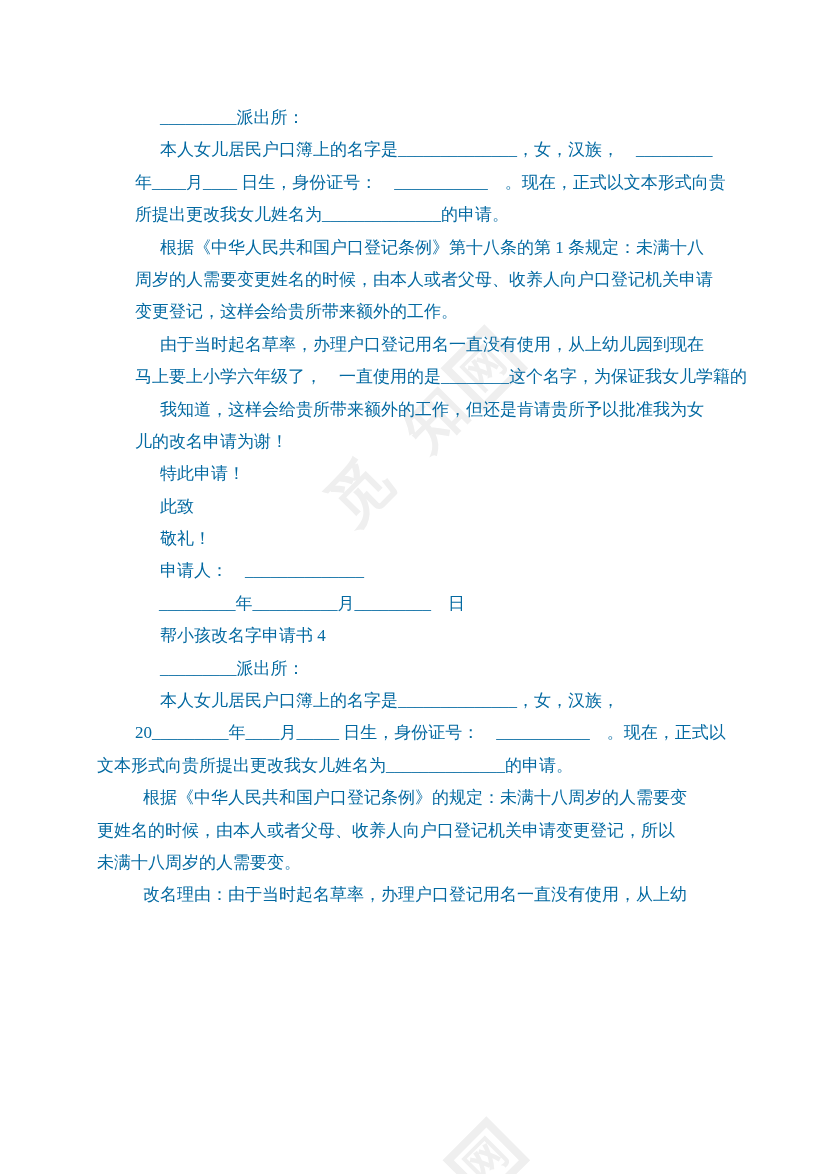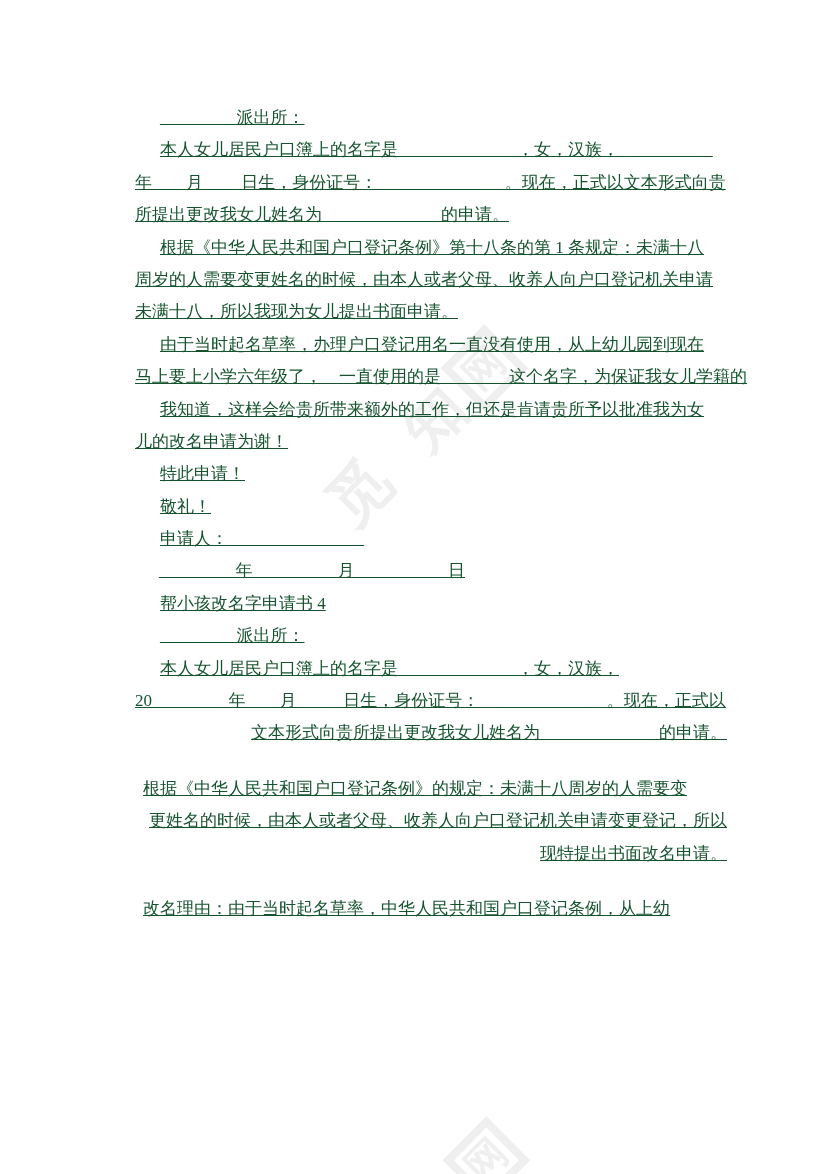--- a/index.html
+++ b/index.html
@@ -47,35 +47,34 @@
     font-size: 40px;
     font-weight: bold;
     line-height: 1;
   }
   
   .doc {
     position: absolute;
     left: 127px; top: 102px;
     width: 600px;
     z-index: 1;
-    color: #14532d;
+    color: #0369a1;
     font-size: 17px;
-    text-decoration: underline;
   }
   .ln {
     margin: 0;
     height: 32.4px;
     line-height: 32.4px;
     white-space: pre;
   }
   .a { margin-left: 33px; }   
   .b { margin-left: 32px; }   
   .z { margin-left: 8px; }      
-  .c { margin-left: -30px; text-align: right; }  
-  .d { margin-left: 16px; margin-top: 23px; }   
+  .c { margin-left: -30px; }  
+  .d { margin-left: 16px; }   
 </style>
 </head>
 <body>
 
 <div class="page">
 
   <div class="wm wm-main">
     <span class="wm-text">觅知</span>
     <span class="wm-diamond">
         <span class="wm-net">网</span>
@@ -88,33 +87,34 @@
       </span>
   </div>
 
   <div class="doc">
     <p class="ln a">_________派出所：</p>
     <p class="ln a">本人女儿居民户口簿上的名字是______________，女，汉族，　_________</p>
     <p class="ln z">年____月____ 日生，身份证号：　___________　。现在，正式以文本形式向贵</p>
     <p class="ln z">所提出更改我女儿姓名为______________的申请。</p>
     <p class="ln a">根据《中华人民共和国户口登记条例》第十八条的第 1 条规定：未满十八</p>
     <p class="ln z">周岁的人需要变更姓名的时候，由本人或者父母、收养人向户口登记机关申请</p>
-    <p class="ln z">未满十八，所以我现为女儿提出书面申请。</p>
+    <p class="ln z">变更登记，这样会给贵所带来额外的工作。</p>
     <p class="ln a">由于当时起名草率，办理户口登记用名一直没有使用，从上幼儿园到现在</p>
     <p class="ln z">马上要上小学六年级了，　一直使用的是________这个名字，为保证我女儿学籍的</p>
     <p class="ln a">我知道，这样会给贵所带来额外的工作，但还是肯请贵所予以批准我为女</p>
     <p class="ln z">儿的改名申请为谢！</p>
     <p class="ln a">特此申请！</p>
+    <p class="ln a">此致</p>
     <p class="ln a">敬礼！</p>
     <p class="ln a">申请人：　______________</p>
     <p class="ln b">_________年__________月_________　日</p>
     <p class="ln a">帮小孩改名字申请书 4</p>
     <p class="ln a">_________派出所：</p>
     <p class="ln a">本人女儿居民户口簿上的名字是______________，女，汉族，</p>
     <p class="ln z">20_________年____月_____ 日生，身份证号：　___________　。现在，正式以</p>
     <p class="ln c">文本形式向贵所提出更改我女儿姓名为______________的申请。</p>
     <p class="ln d">根据《中华人民共和国户口登记条例》的规定：未满十八周岁的人需要变</p>
     <p class="ln c">更姓名的时候，由本人或者父母、收养人向户口登记机关申请变更登记，所以</p>
-    <p class="ln c">现特提出书面改名申请。</p>
-    <p class="ln d">改名理由：由于当时起名草率，中华人民共和国户口登记条例，从上幼</p>
+    <p class="ln c">未满十八周岁的人需要变。</p>
+    <p class="ln d">改名理由：由于当时起名草率，办理户口登记用名一直没有使用，从上幼</p>
   </div>
 
 </div>
 
 </body></html>

